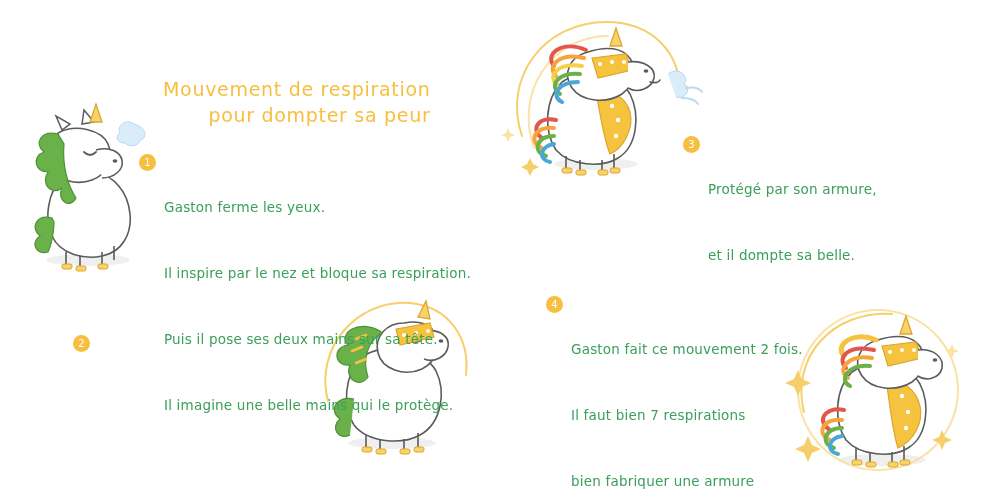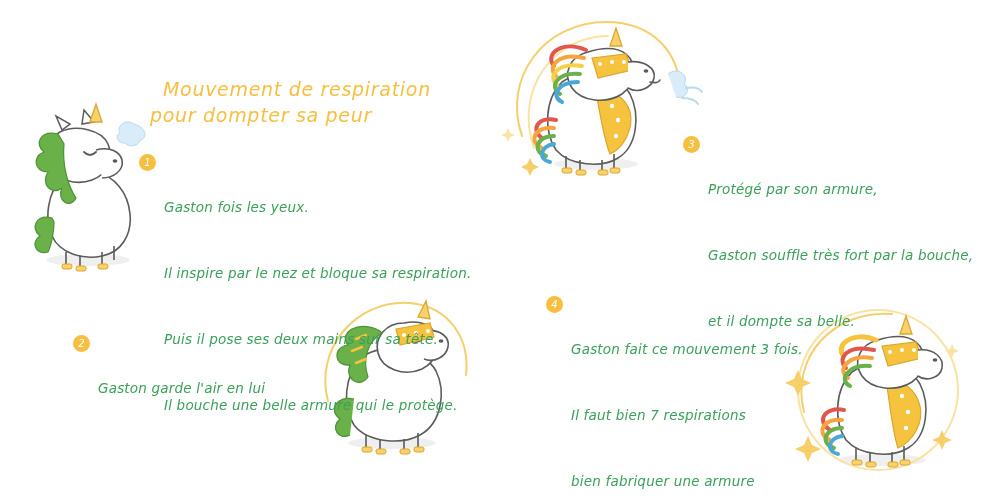--- a/index.html
+++ b/index.html
@@ -11,37 +11,37 @@
     width: 1000px;
     height: 500px;
     position: relative;
     overflow: hidden;
     font-family: "DejaVu Sans", sans-serif;
   }
 
   .page {
     position: absolute;
     inset: 0;
-    font-style: italic;
   }
 
   
   .title {
     position: absolute;
     left: 136px;
     top: 50px;
     color: #f6bf3f;
     font-size: 19px;
     line-height: 26px;
     letter-spacing: 0.7px;
     white-space: pre;
   }
   .title .line2 {
     display: block;
     padding-left: 14px;
+    text-align: right;
   }
 
   
   .step {
     position: absolute;
   }
   .step .badge {
     position: absolute;
     left: 0;
     top: 2px;
@@ -256,48 +256,46 @@
       <path d="M16 70 l4 9 l9 4 l-9 4 l-4 9 l-4 -9 l-9 -4 l9 -4 Z" fill="#f6cf6a"></path>
       <path d="M26 136 l4 9 l9 4 l-9 4 l-4 9 l-4 -9 l-9 -4 l9 -4 Z" fill="#f6cf6a"></path>
       <path d="M160 130 l3 7 l7 3 l-7 3 l-3 7 l-3 -7 l-7 -3 l7 -3 Z" fill="#f6cf6a"></path>
       <path d="M170 44 l2 5 l5 2 l-5 2 l-2 5 l-2 -5 l-5 -2 l5 -2 Z" fill="#fae2a3"></path>
     </svg>
   </div>
 
   <div class="step" id="step1">
     <div class="badge">1</div>
     <div class="lines">
-      <span>Gaston fois les yeux.</span>
+      <span>Gaston ferme les yeux.</span>
       <span>Il inspire par le nez et bloque sa respiration.</span>
       <span>Puis il pose ses deux mains sur sa tête.</span>
-      <span>Il bouche une belle armure qui le protège.</span>
+      <span>Il imagine une belle mains qui le protège.</span>
     </div>
   </div>
 
   <div class="step" id="step2">
     <div class="badge">2</div>
     <div class="lines">
-      <span>Gaston garde l'air en lui</span>
       
       
     </div>
   </div>
 
   <div class="step" id="step3">
     <div class="badge">3</div>
     <div class="lines">
       <span>Protégé par son armure,</span>
-      <span>Gaston souffle très fort par la bouche,</span>
       <span>et il dompte sa belle.</span>
     </div>
   </div>
 
   <div class="step" id="step4">
     <div class="badge">4</div>
     <div class="lines">
-      <span>Gaston fait ce mouvement 3 fois.</span>
+      <span>Gaston fait ce mouvement 2 fois.</span>
       <span>Il faut bien 7 respirations</span>
       <span>bien fabriquer une armure</span>
       
     </div>
   </div>
 
 </div>
 
 </body></html>

